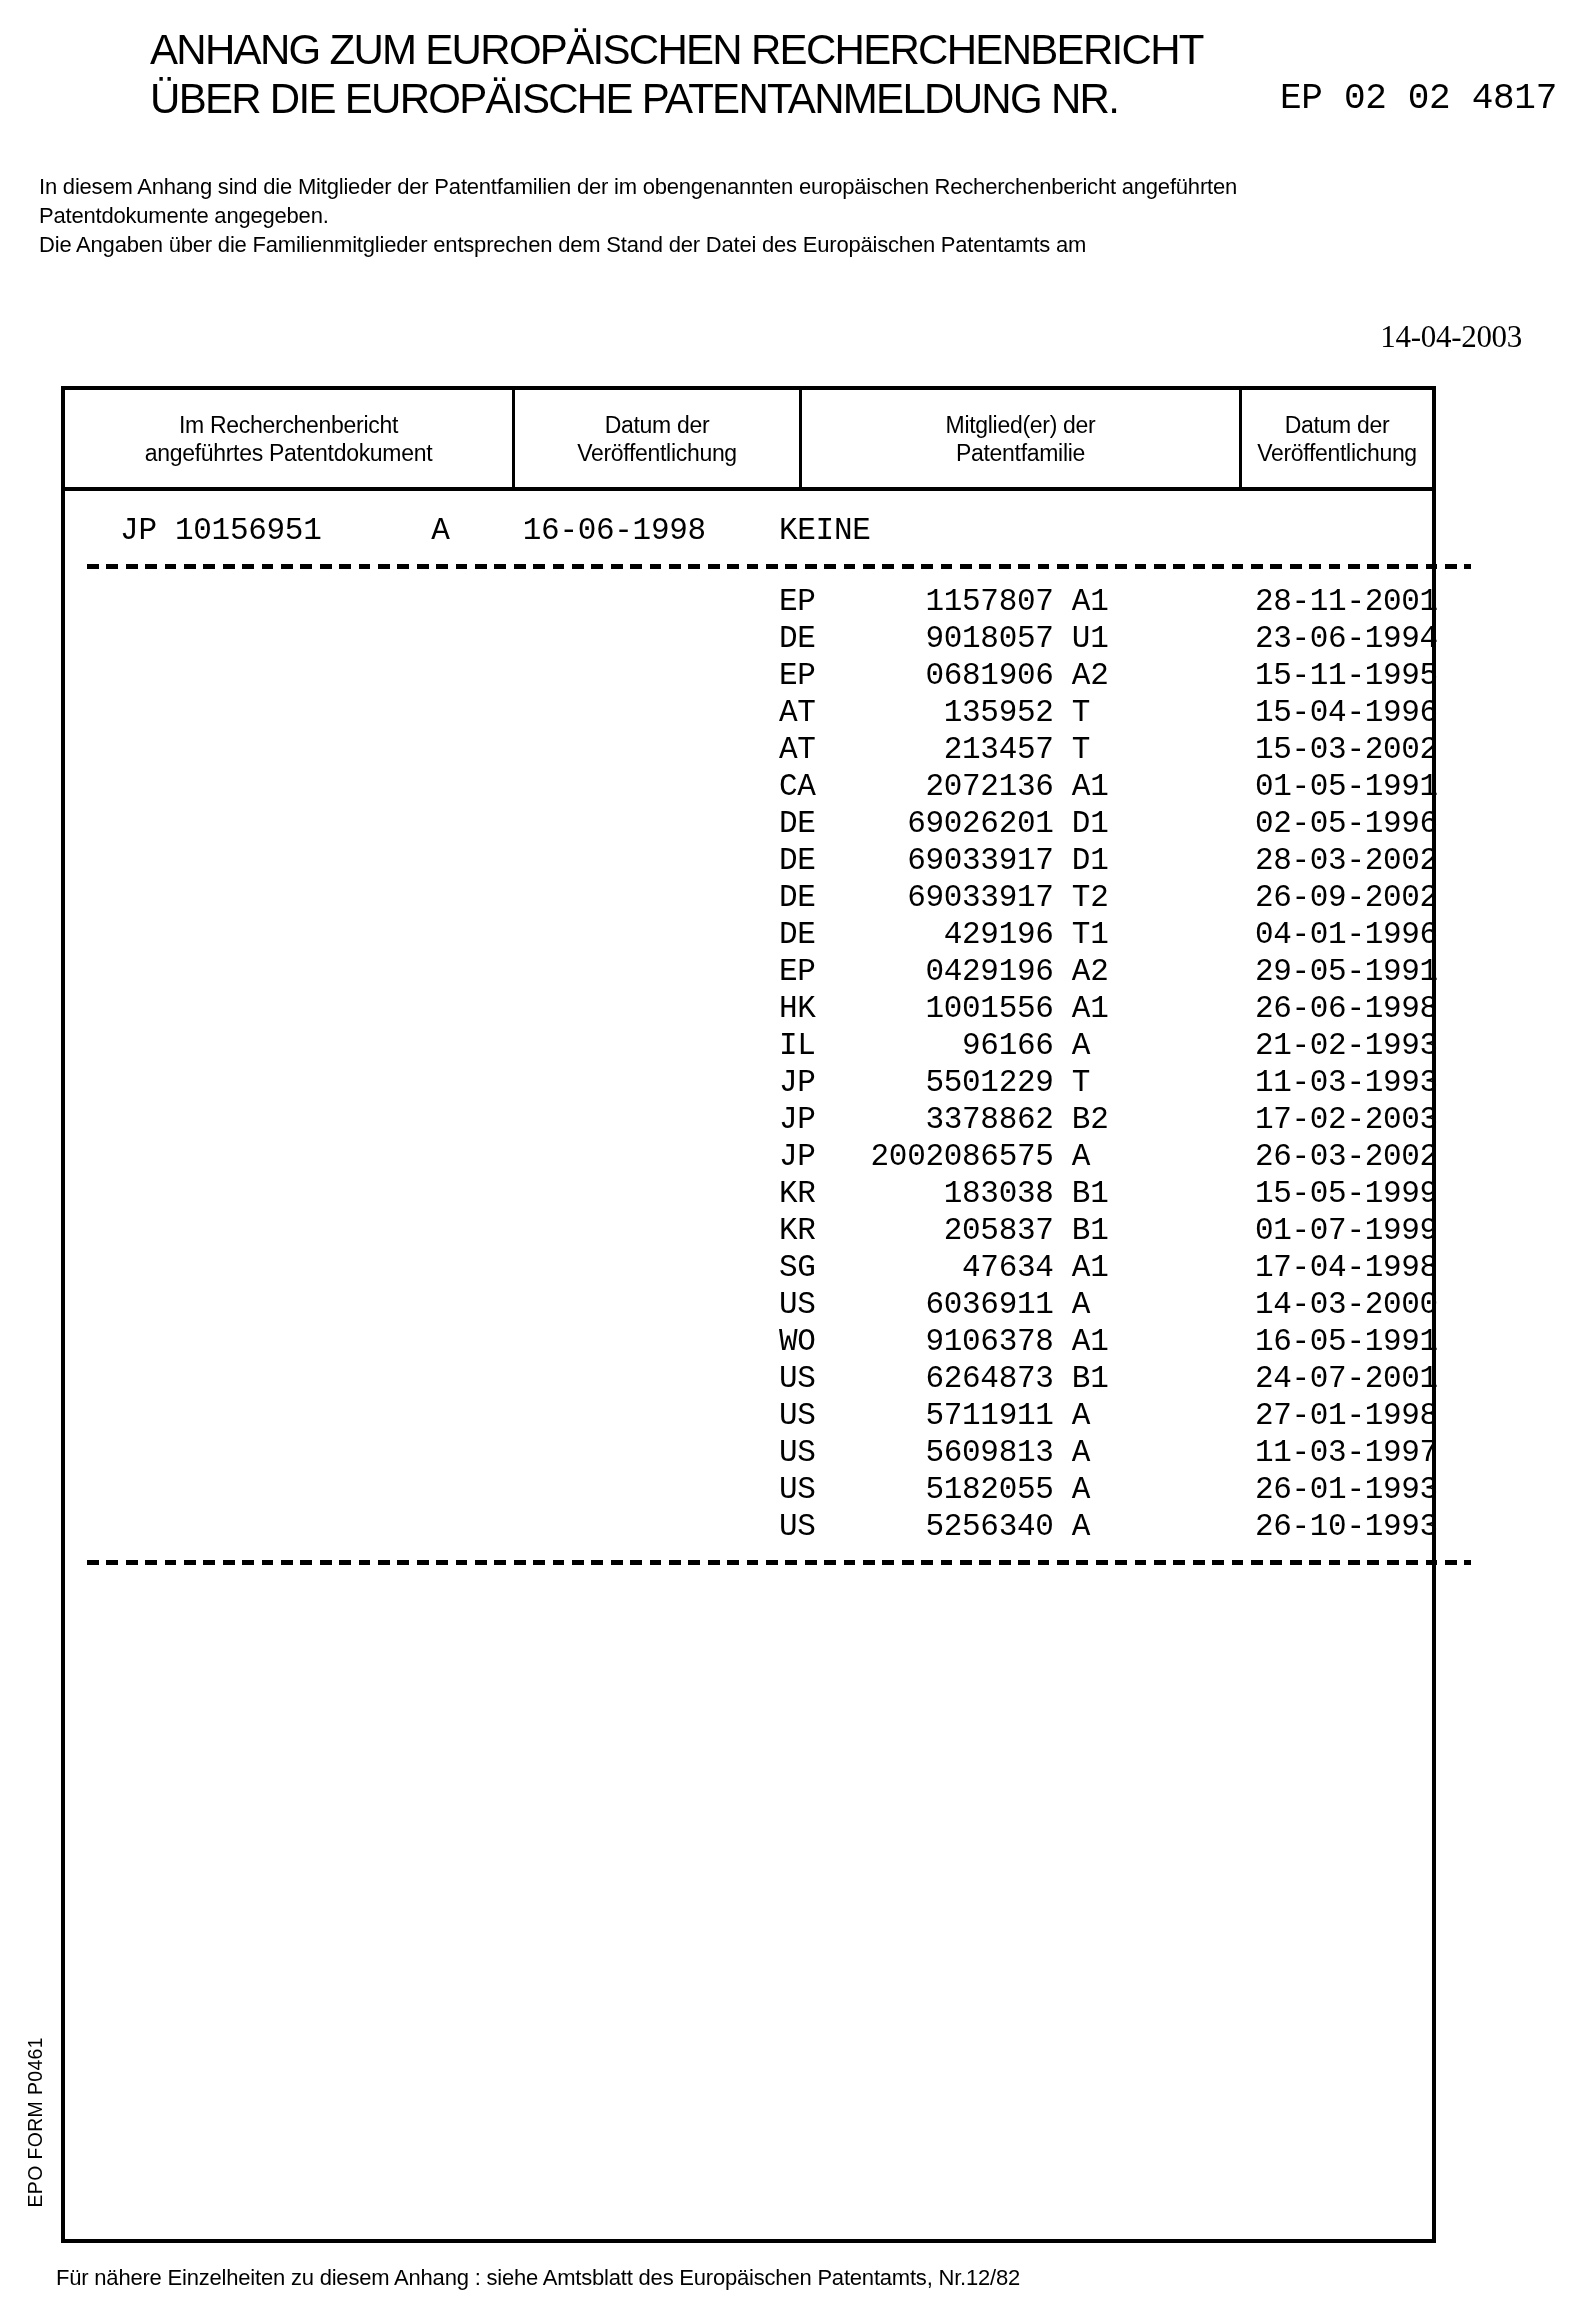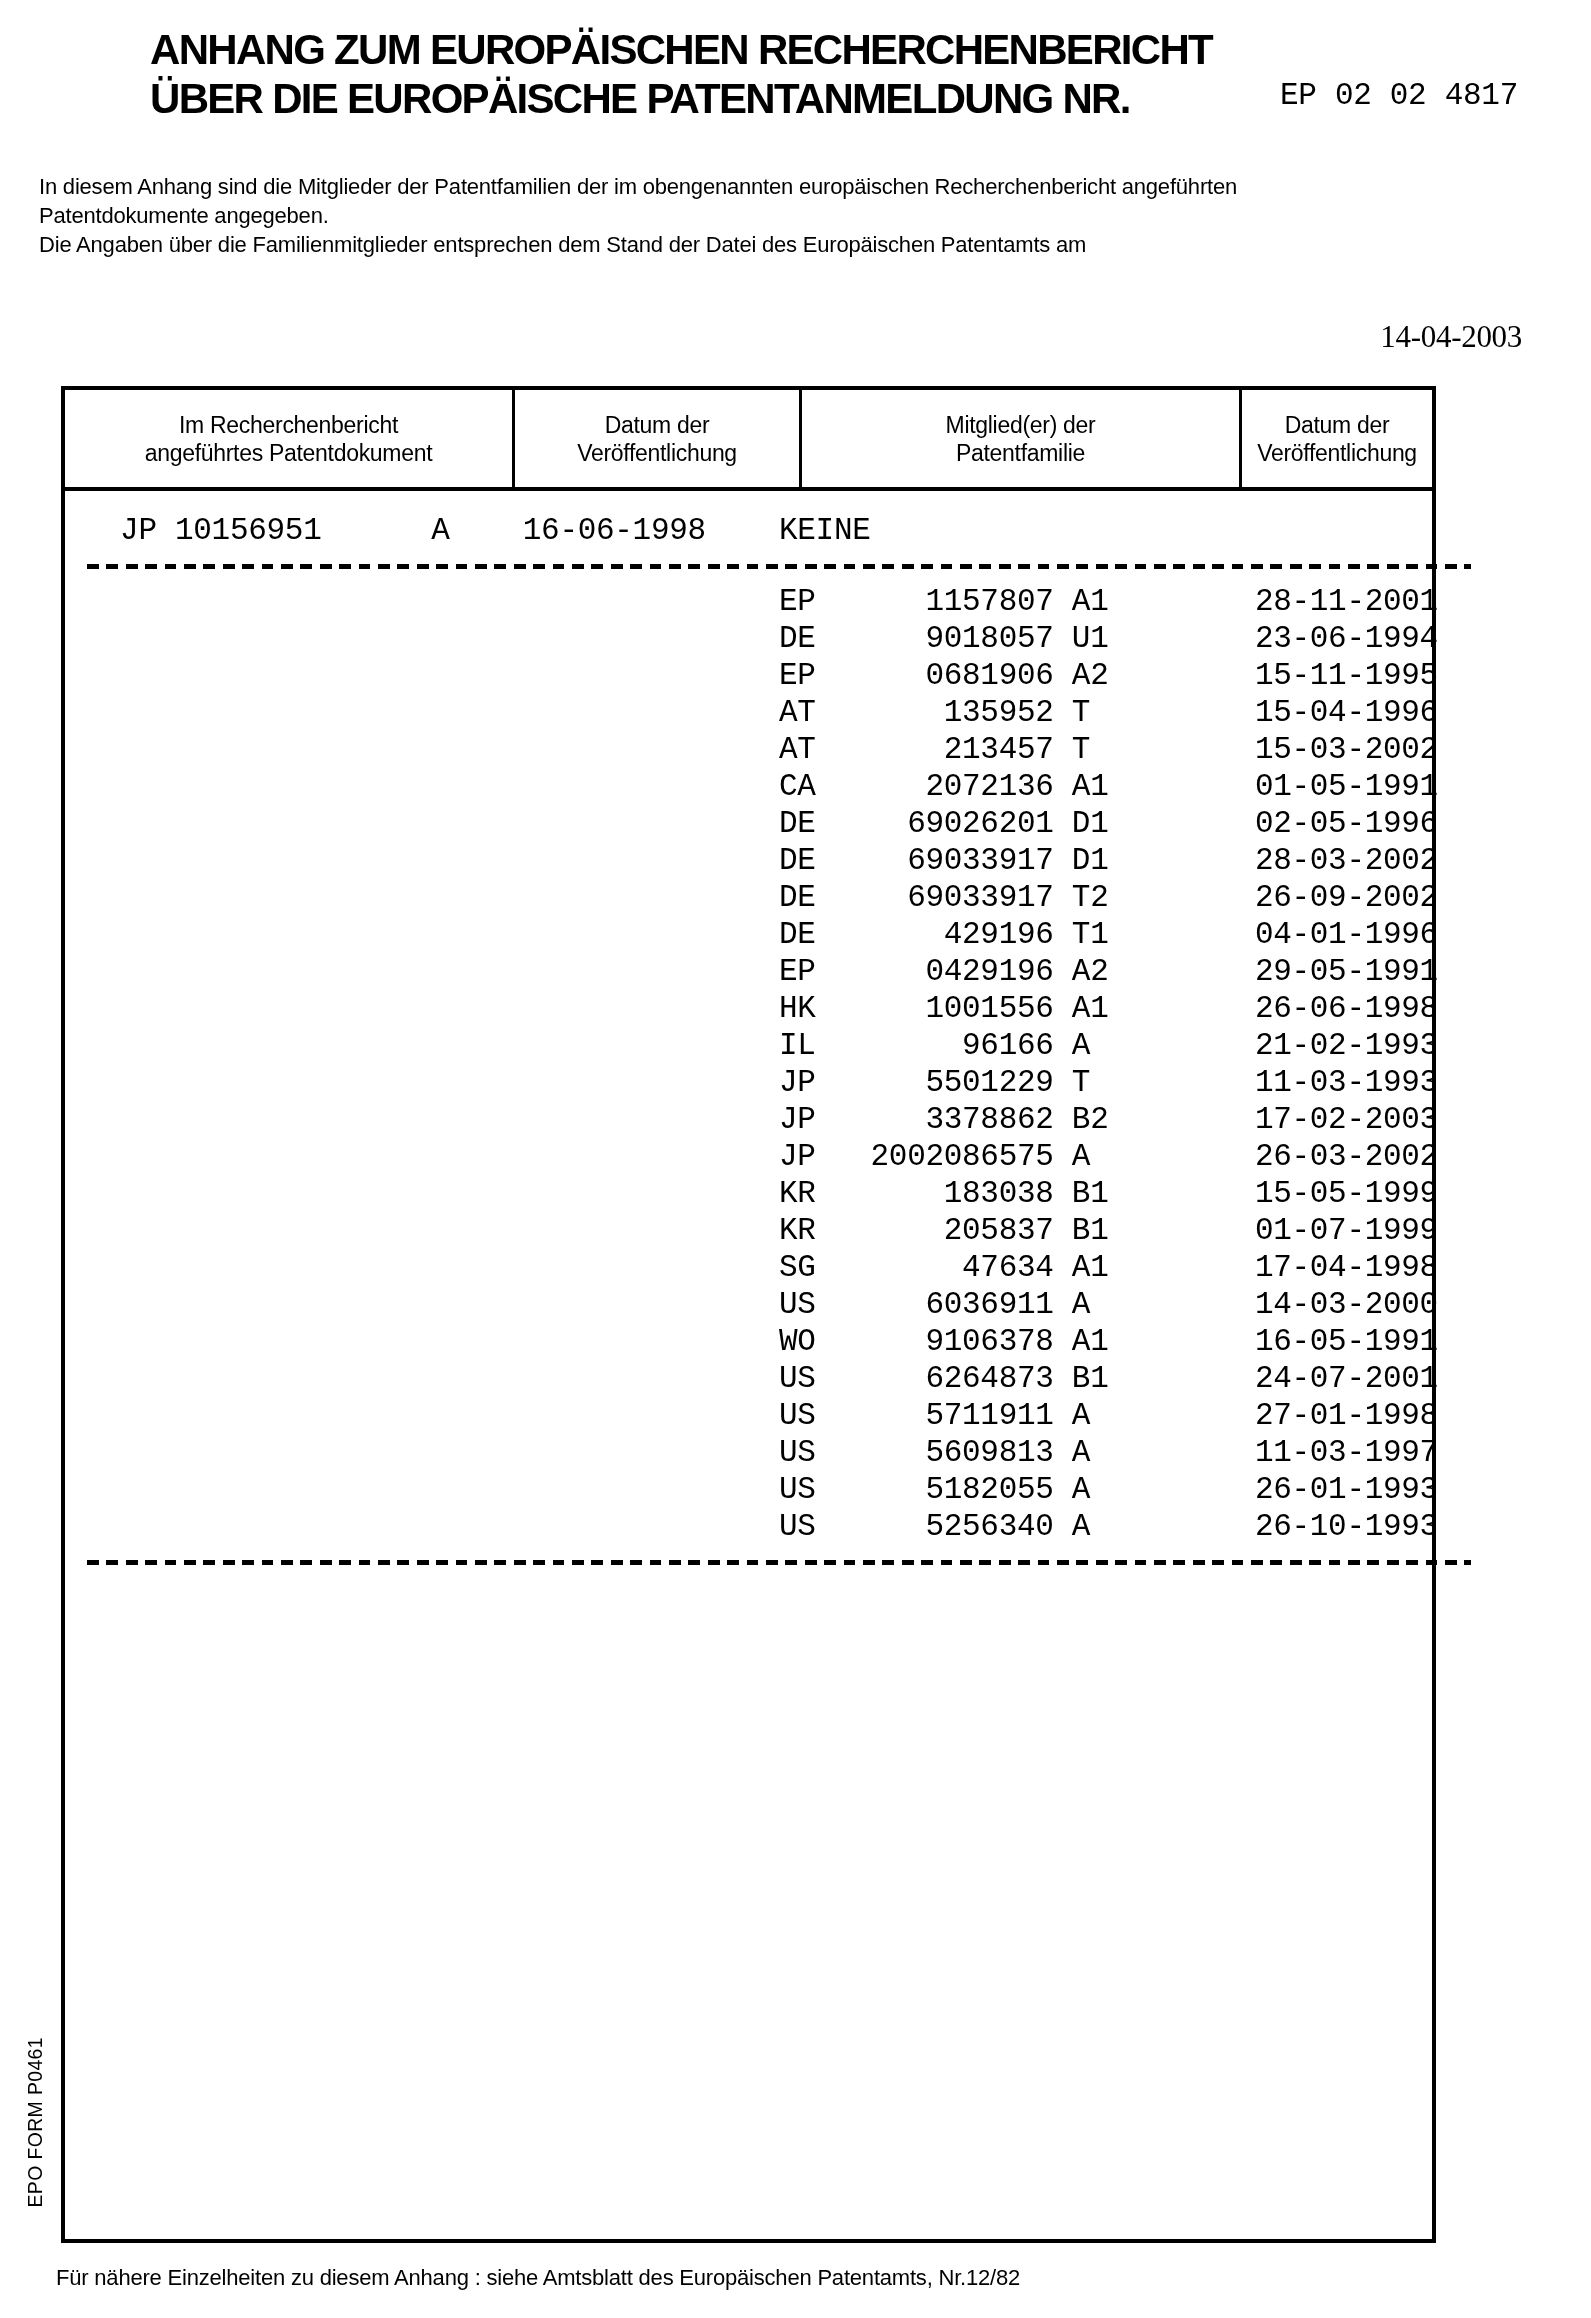--- a/index.html
+++ b/index.html
@@ -4,27 +4,27 @@
 <style>
   html,body{margin:0;padding:0;}
   body{
     width:1592px;height:2319px;position:relative;
     background:#ffffff;color:#000;
     font-family:"Liberation Sans",sans-serif;
     overflow:hidden;
   }
   .doc-title{
     position:absolute;left:150px;top:25px;
-    font-weight:bold;font-size:42px;line-height:49px;letter-spacing:-1.7px;
+    font-weight:normal;font-size:42px;line-height:49px;letter-spacing:-1.7px;
     white-space:nowrap;
   }
   .app-number{
     position:absolute;left:1280px;top:78px;
     font-family:"Liberation Mono","DejaVu Sans Mono",monospace;
-    font-size:31px;letter-spacing:-0.3px;white-space:pre;
+    font-size:36px;letter-spacing:-0.3px;white-space:pre;
   }
   .intro{
     position:absolute;left:39px;top:172px;
     font-size:22px;line-height:29px;letter-spacing:-0.2px;
   }
   .file-date{
     position:absolute;top:319px;right:70px;
     font-family:Liberation Serif, serif;
     font-size:31px;letter-spacing:-0.3px;
   }

